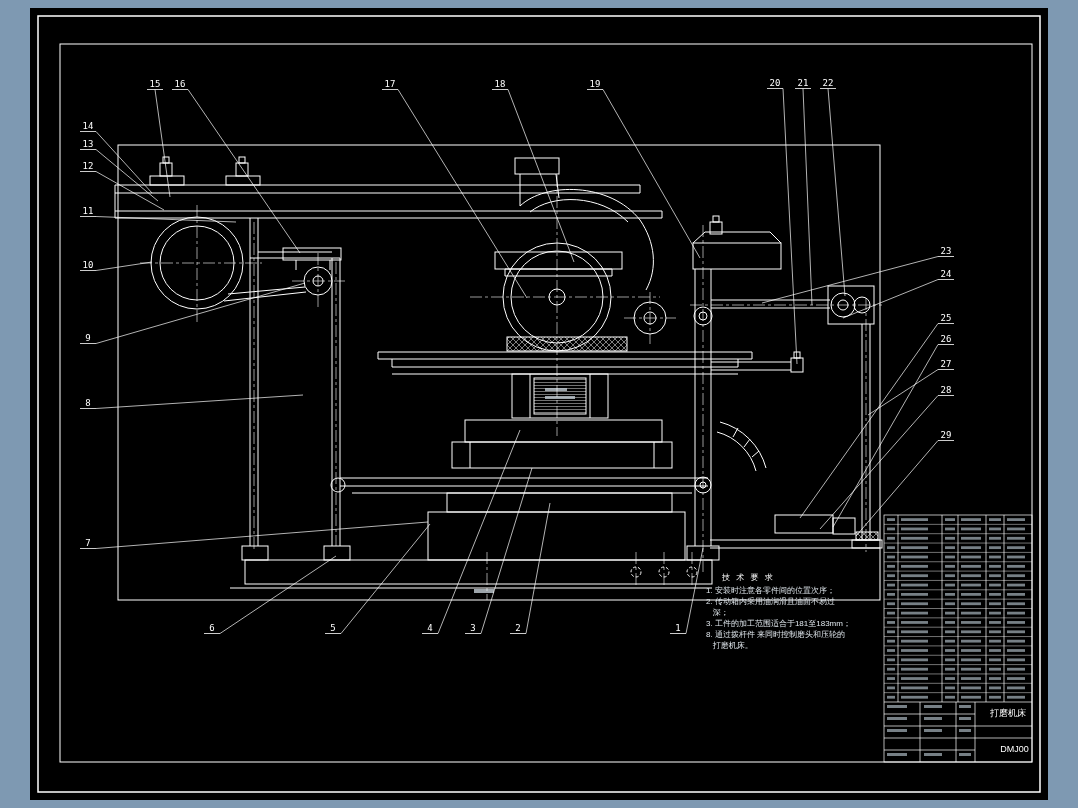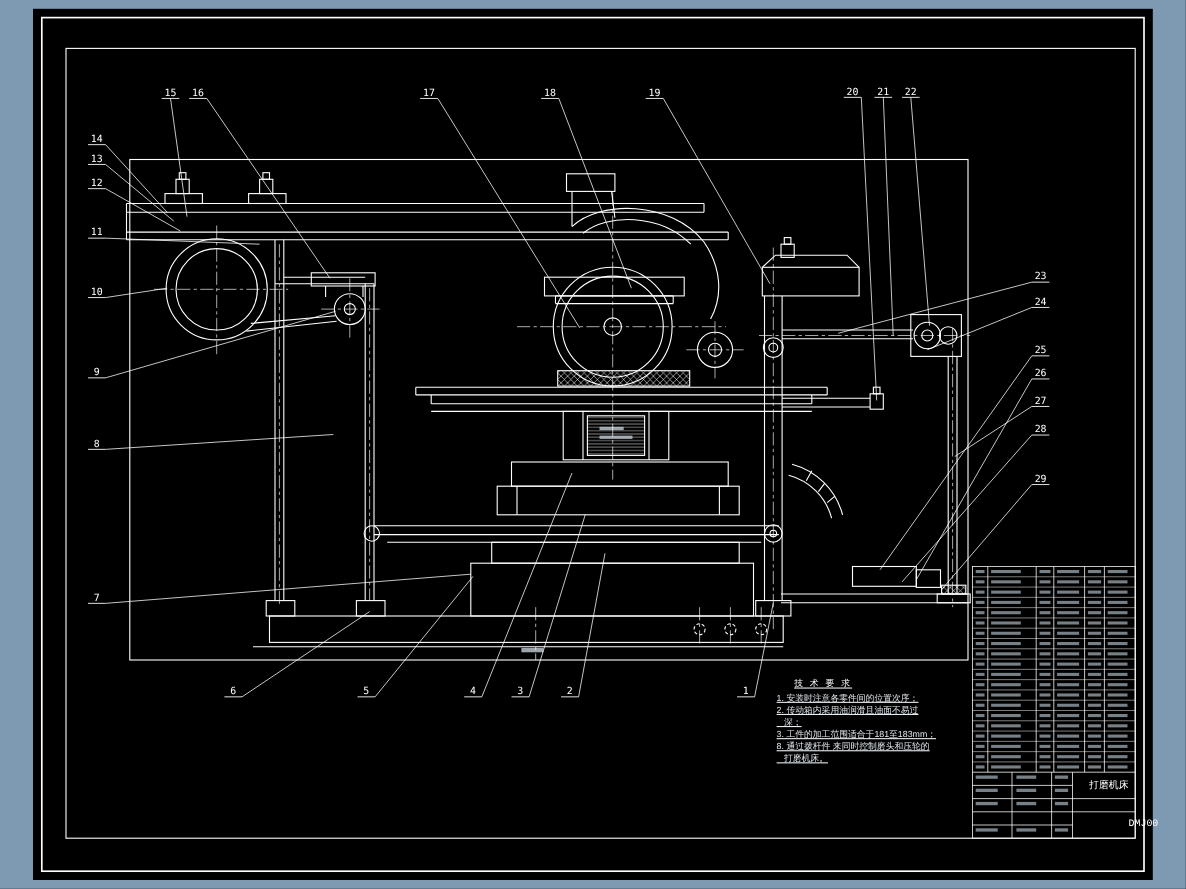--- a/index.html
+++ b/index.html
@@ -4,25 +4,25 @@
 <style>
   html,body{margin:0;padding:0;}
   body{
     width:1078px;height:808px;position:relative;overflow:hidden;
     background:#7E99B2;
     font-family:"Liberation Sans",sans-serif;
   }
   .sheet{position:absolute;left:30px;top:8px;width:1018px;height:792px;background:#000;z-index:1;}
   svg.overlay{position:absolute;left:0;top:0;z-index:2;}
   .txt{position:absolute;color:#e8edf2;z-index:3;}
-  .technotes{left:706px;top:616px;width:180px;font-size:8px;line-height:11px;text-decoration:underline;}
+  .technotes{left:706px;top:572px;width:180px;font-size:8px;line-height:11px;}
   .technotes .tr-title{margin-left:16px;margin-bottom:2px;letter-spacing:2px;color:#fff;}
   .technotes .tr-line{white-space:pre;color:#dfe6ec;}
   .pname{left:976px;top:707px;width:64px;text-align:center;font-size:9px;color:#fff;}
-  .dnum{left:976px;top:744px;width:77px;text-align:right;font-size:9px;color:#fff;font-family:Liberation Mono, monospace;}
+  .dnum{left:976px;top:744px;width:77px;text-align:center;font-size:9px;color:#fff;font-family:Liberation Sans, sans-serif;}
 </style>
 </head>
 <body>
 
 <div class="sheet"></div>
 
 <svg class="overlay" width="1078" height="808" viewBox="0 0 1078 808">
   <defs>
     <pattern id="xhatch" width="6" height="6" patternUnits="userSpaceOnUse">
       <path d="M0,6 L6,0 M0,0 L6,6" stroke="#ffffff" stroke-width="0.5"></path>

